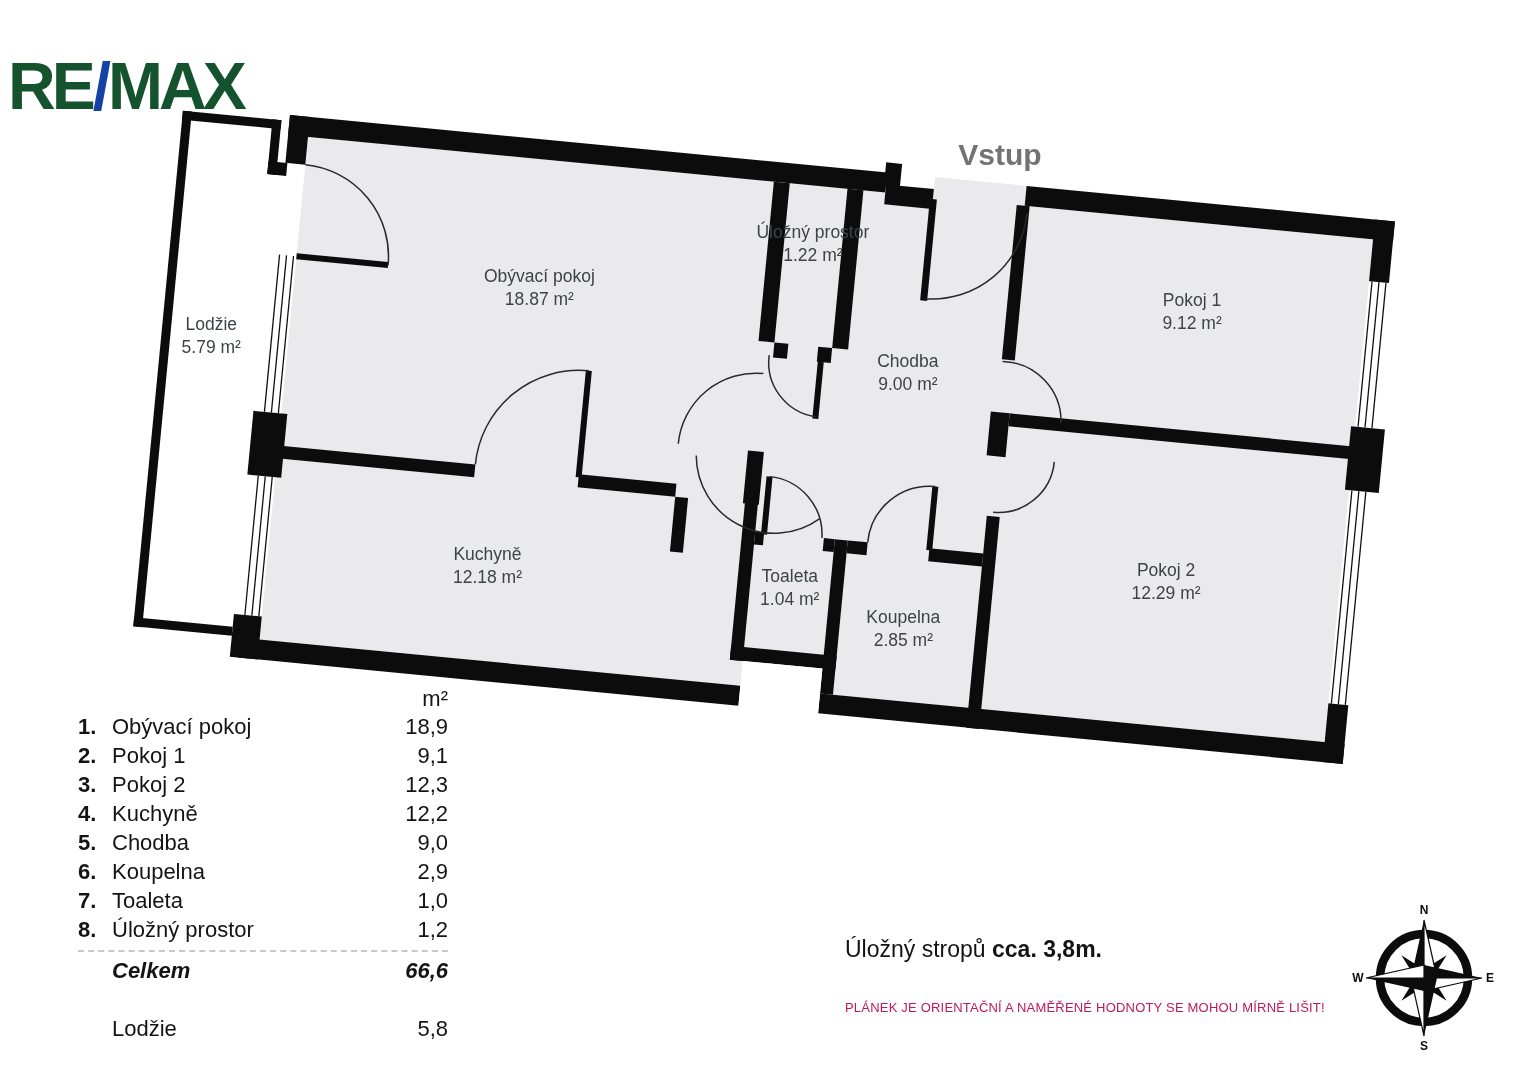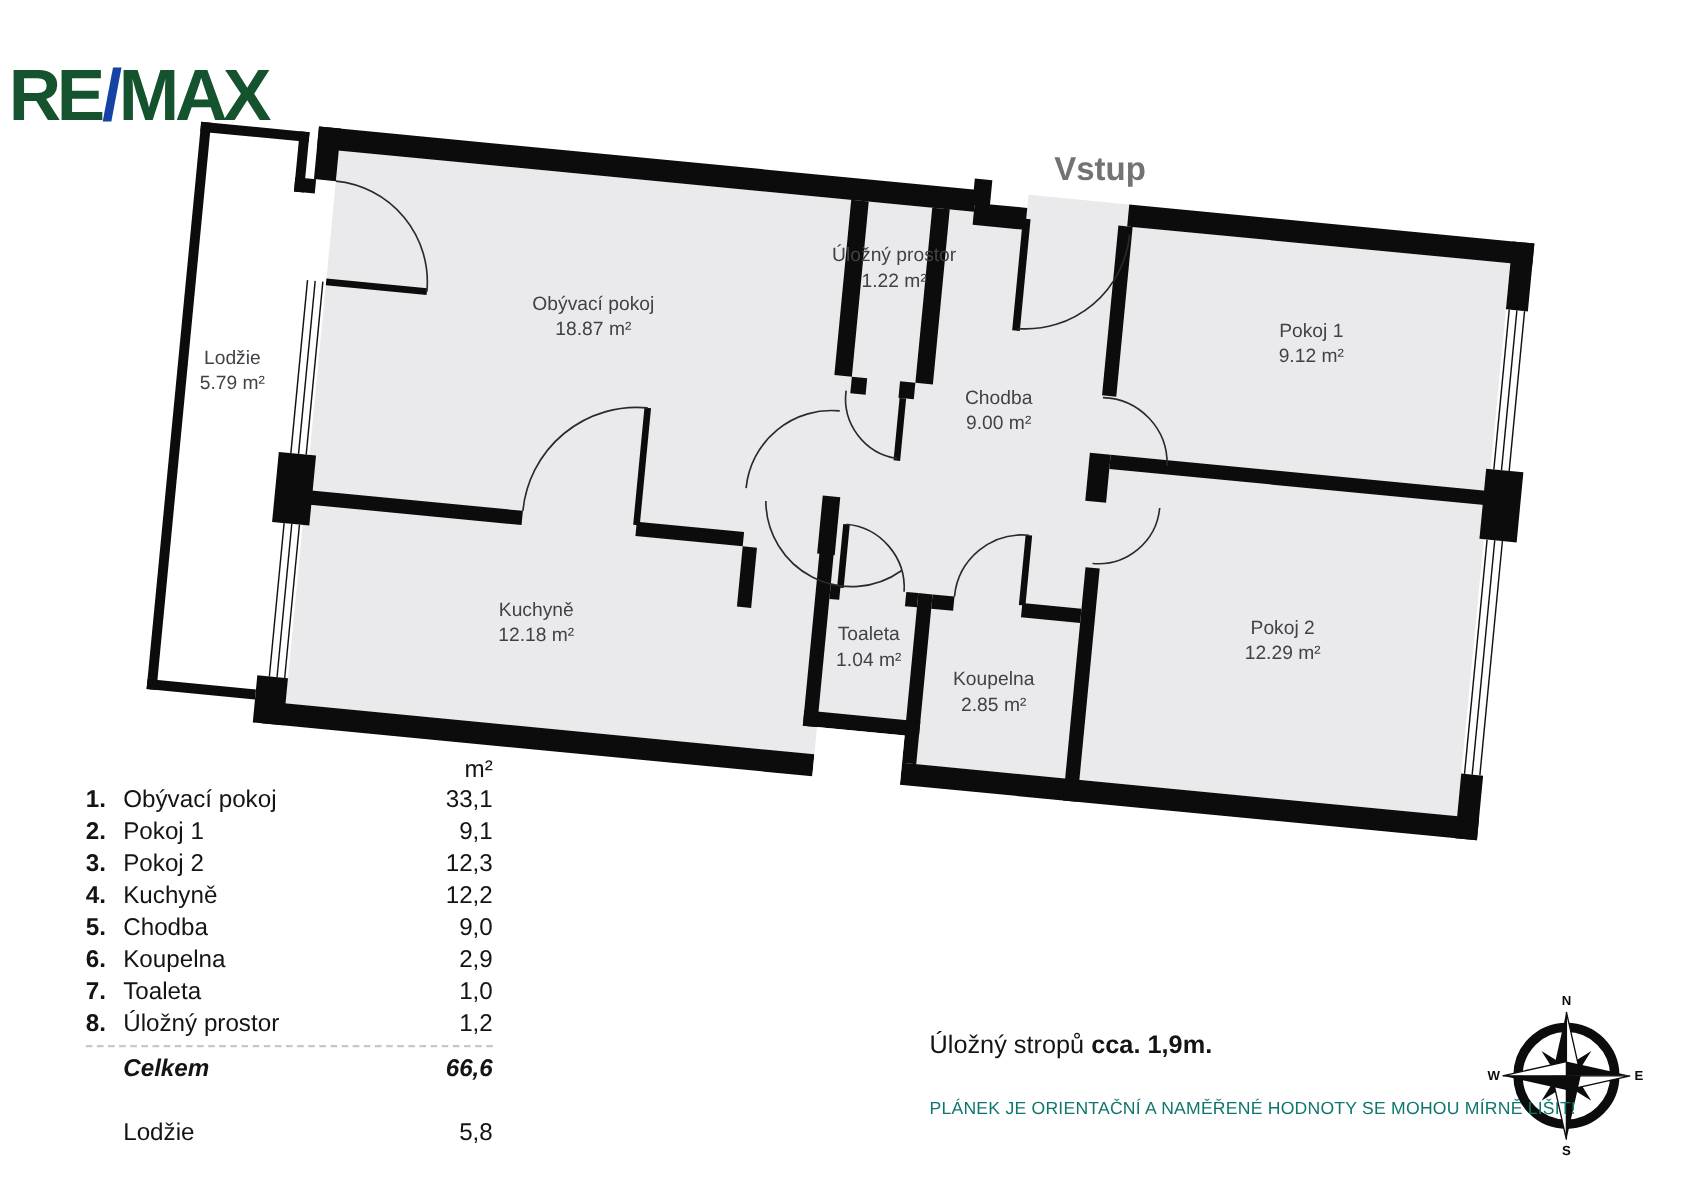--- a/index.html
+++ b/index.html
@@ -21,21 +21,21 @@
   .lrow .num{width:26px;text-align:left;font-weight:bold;}
   .lrow .nm{flex:1;padding-left:8px;}
   .lrow .val{text-align:left;white-space:nowrap;}
   .lrow.head{height:26px;line-height:26px;}
   .lrow.total{font-weight:bold;font-style:italic;}
   .lsep{border-top:2px dashed #c8c8c8;margin:6px 0 4px 0;}
   .lgap{height:29px;}
 
   .ceiling{position:absolute;left:845px;top:936px;font-size:23px;color:#141414;z-index:2;}
   .ceiling b{font-weight:bold;}
-  .disclaimer{position:absolute;left:845px;top:1000px;font-size:16px;color:#0f766e;letter-spacing:0.2px;z-index:2;}
+  .disclaimer{position:absolute;left:845px;top:1000px;font-size:13px;color:#be185d;letter-spacing:0.2px;z-index:2;}
 
   .wall{fill:#0c0c0c;}
   .floor{fill:#eaeaec;}
   .arc{fill:none;stroke:#2a2a2a;stroke-width:1.5;}
   .glz{stroke:#111;stroke-width:1.3;}
   .cmp-letter{font-size:12px;font-weight:bold;fill:#0c0c0c;text-anchor:middle;}
 </style>
 </head>
 <body>
 
@@ -211,21 +211,21 @@
 
   <div class="legend">
     <div class="lrow head">
       <span class="num"></span>
         <span class="nm"></span>
       <span class="val">m²</span>
     </div>
     <div class="lrow">
       <span class="num">1.</span>
       <span class="nm">Obývací pokoj</span>
-      <span class="val">33,1</span>
+      <span class="val">18,9</span>
     </div>
     <div class="lrow">
       <span class="num">2.</span>
       <span class="nm">Pokoj 1</span>
       <span class="val">9,1</span>
     </div>
     <div class="lrow">
       <span class="num">3.</span>
       <span class="nm">Pokoj 2</span>
       <span class="val">12,3</span>
@@ -262,17 +262,17 @@
       <span class="val">66,6</span>
     </div>
     <div class="lgap"></div>
     <div class="lrow">
       <span class="num"></span>
       <span class="nm">Lodžie</span>
       <span class="val">5,8</span>
     </div>
   </div>
 
-  <div class="ceiling"><span>Úložný stropů </span><b>cca. 1,9m.</b></div>
+  <div class="ceiling"><span>Úložný stropů </span><b>cca. 3,8m.</b></div>
 
   <div class="disclaimer">PLÁNEK JE ORIENTAČNÍ A NAMĚŘENÉ HODNOTY SE MOHOU MÍRNĚ LIŠIT!</div>
 
 </div>
 
 </body></html>

